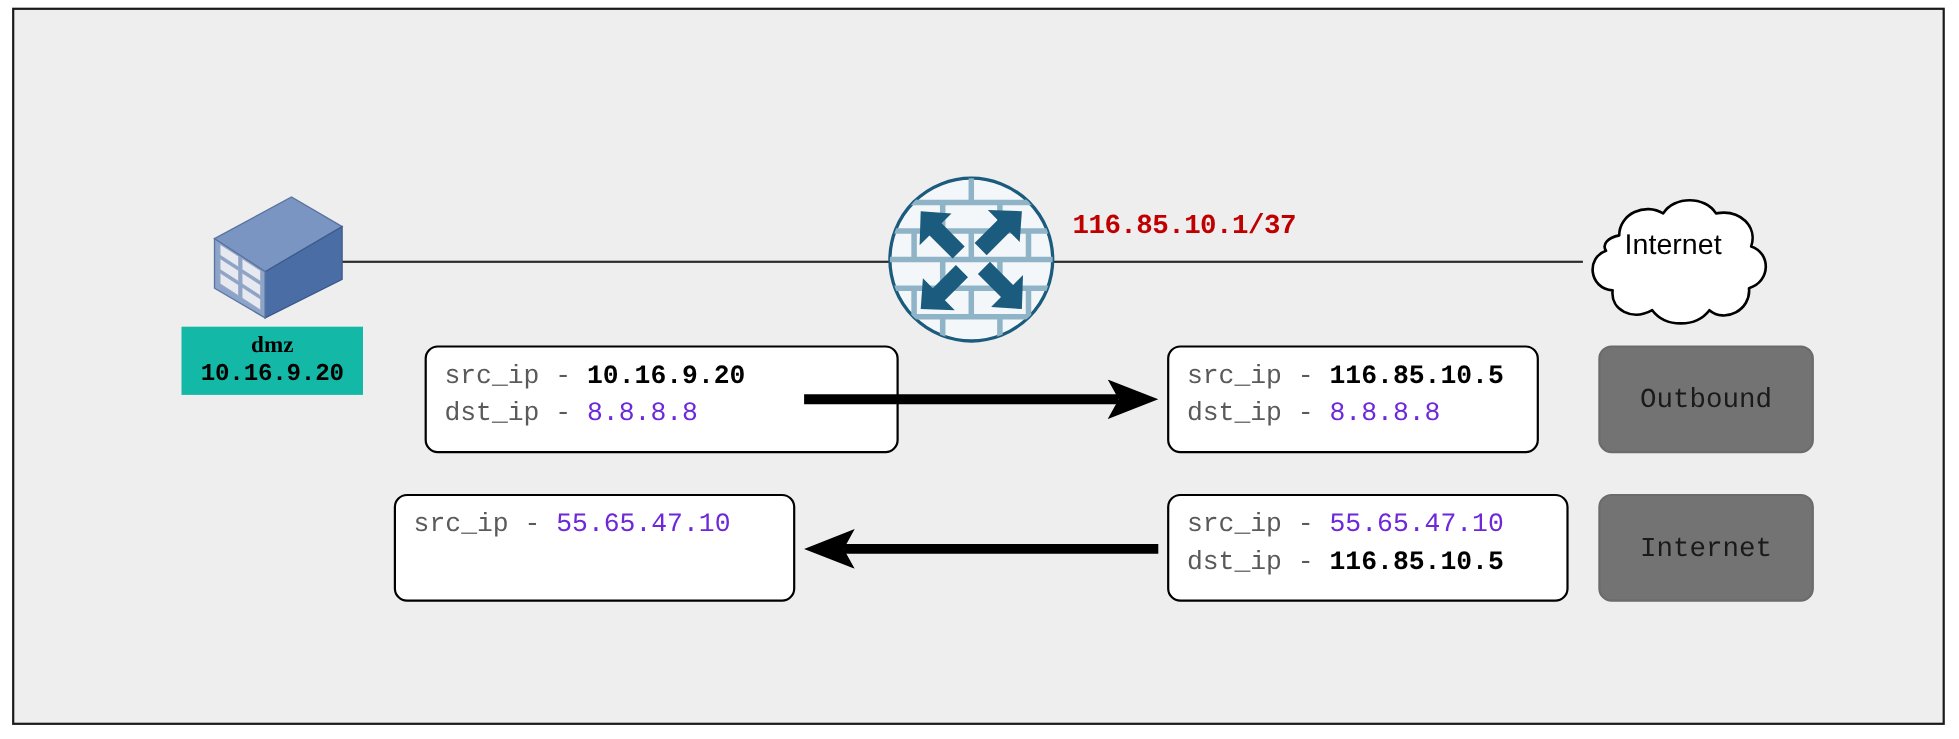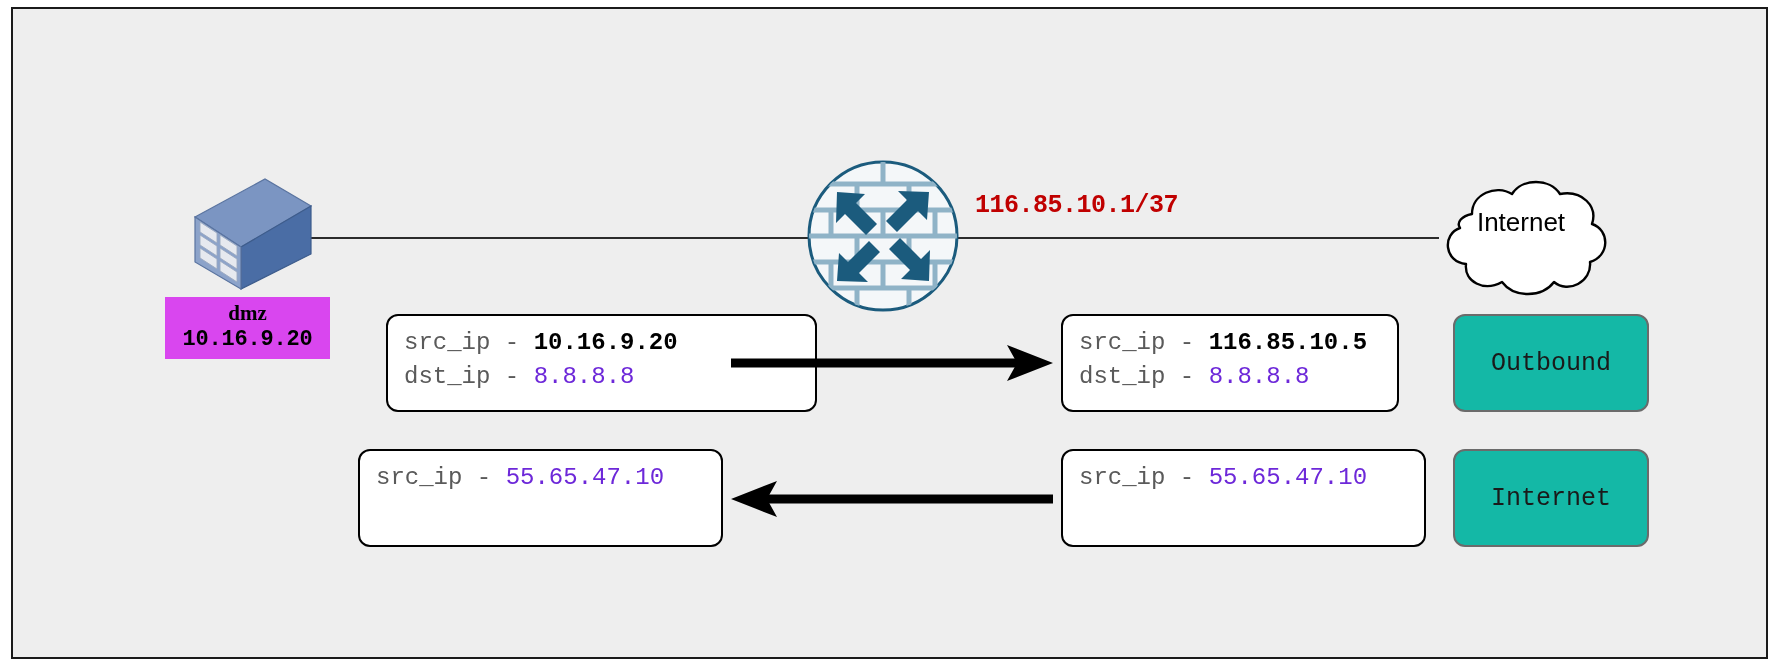--- a/index.html
+++ b/index.html
@@ -35,21 +35,21 @@
     width: 140px;
     height: 125px;
   }
   #server-node svg { display: block; }
 
   #server-label {
     position: absolute;
     left: 152px;
     top: 288px;
     width: 165px;
-    background: #d946ef;
+    background: #14b8a6;
     text-align: center;
     padding: 4px 0 6px 0;
     line-height: 1.22;
   }
   #server-label .node-name {
     font-family: "Liberation Serif", serif;
     font-weight: bold;
     font-size: 21px;
     color: #000000;
     display: block;
@@ -135,21 +135,21 @@
   #packet-out-left   { left: 345px;  top: 305px; width: 431px; height: 98px; margin-left: 28px; }
   #packet-out-right  { left: 1048px; top: 305px; width: 338px; height: 98px; }
   #packet-in-left    { left: 345px;  top: 440px; width: 365px; height: 98px; }
   #packet-in-right   { left: 1048px; top: 440px; width: 365px; height: 98px; }
 
   
   .direction-badge {
     position: absolute;
     width: 196px;
     height: 98px;
-    background: #14b8a6;
+    background: #737373;
     border: 2px solid #6b6b6b;
     border-radius: 12px;
     box-sizing: border-box;
     display: flex;
     align-items: center;
     justify-content: center;
     font-family: "Liberation Mono", monospace;
     font-size: 25px;
     color: #1a1a1a;
   }
@@ -298,20 +298,23 @@
       <svg width="326" height="36" viewBox="0 0 326 36" xmlns="http://www.w3.org/2000/svg">
         <line x1="38" y1="18" x2="324" y2="18" stroke="#000000" stroke-width="9"></line>
         <polygon points="2,18 48,0 38,18 48,36" fill="#000000"></polygon>
       </svg>
     </div>
 
     <div class="packet-box" id="packet-in-right">
       <span class="row">
         <span class="fld">src_ip</span><span class="fld"> - </span><span class="val">55.65.47.10</span>
       </span>
+      <span class="row">
+        <span class="fld">dst_ip</span><span class="fld"> - </span><span class="val hl">116.85.10.5</span>
+      </span>
     </div>
 
     <div class="direction-badge" id="badge-inbound">
       <span>Internet</span>
     </div>
 
   </div>
 </div>
 
 </body></html>

